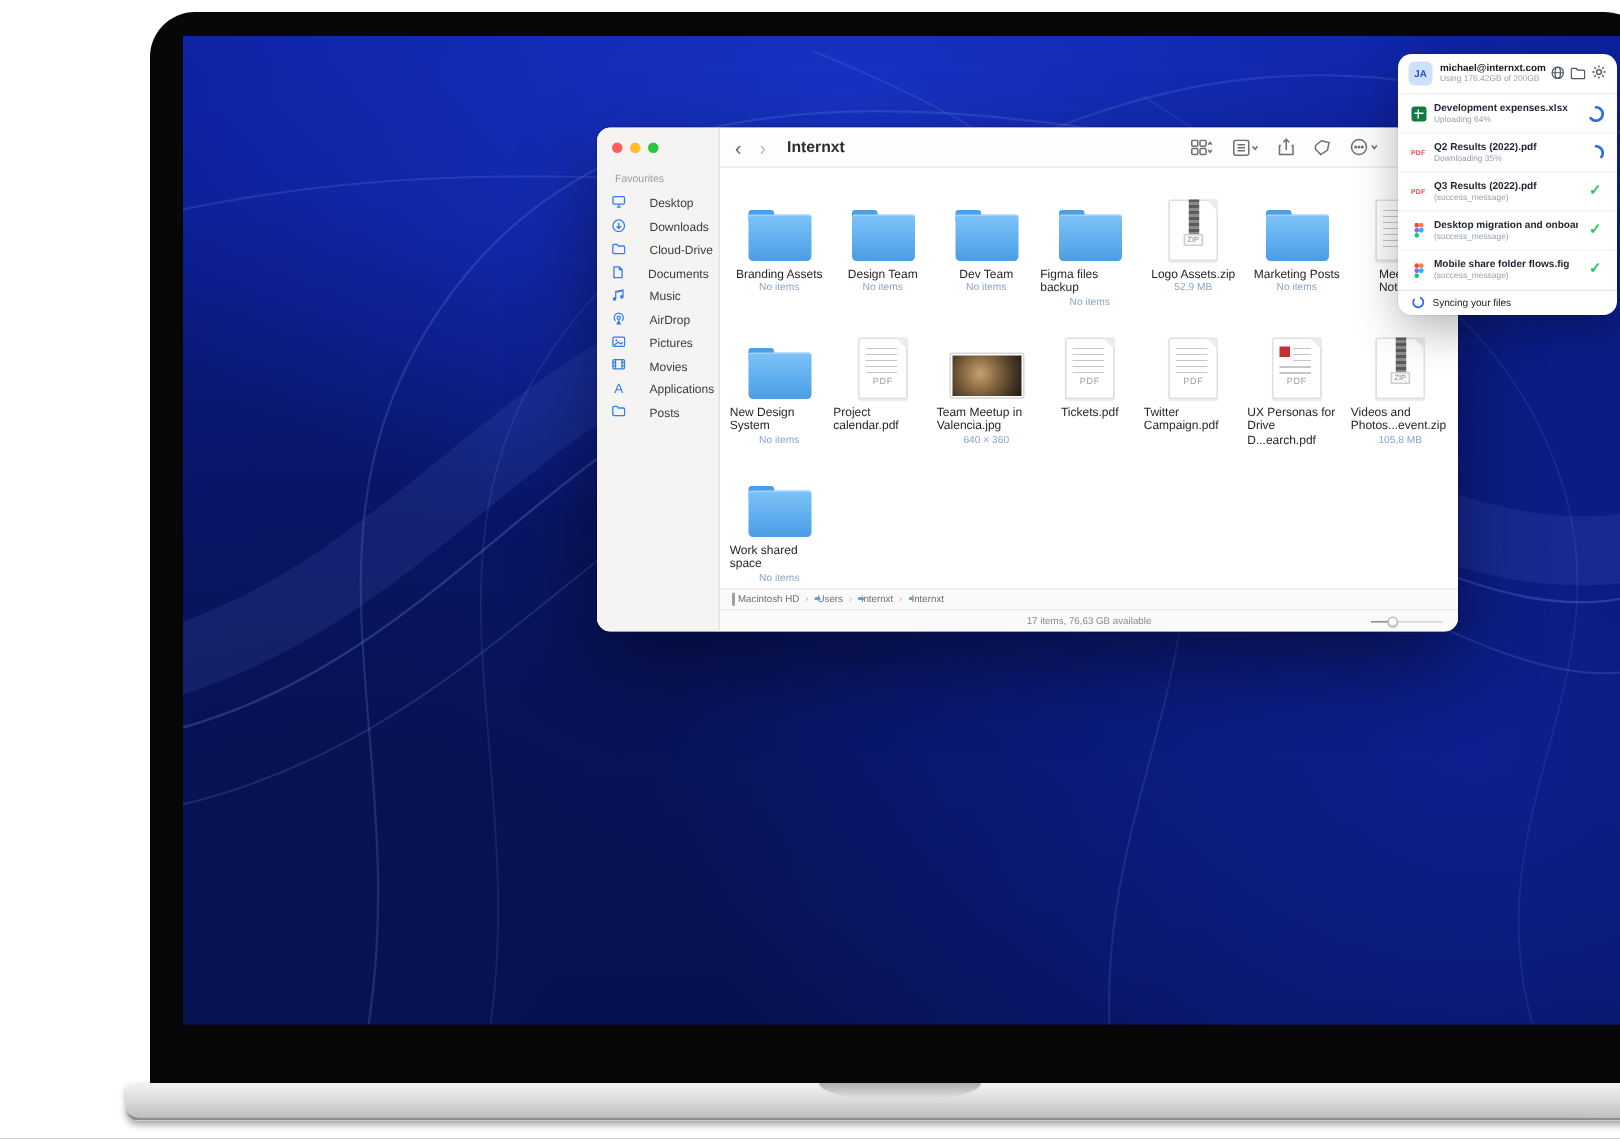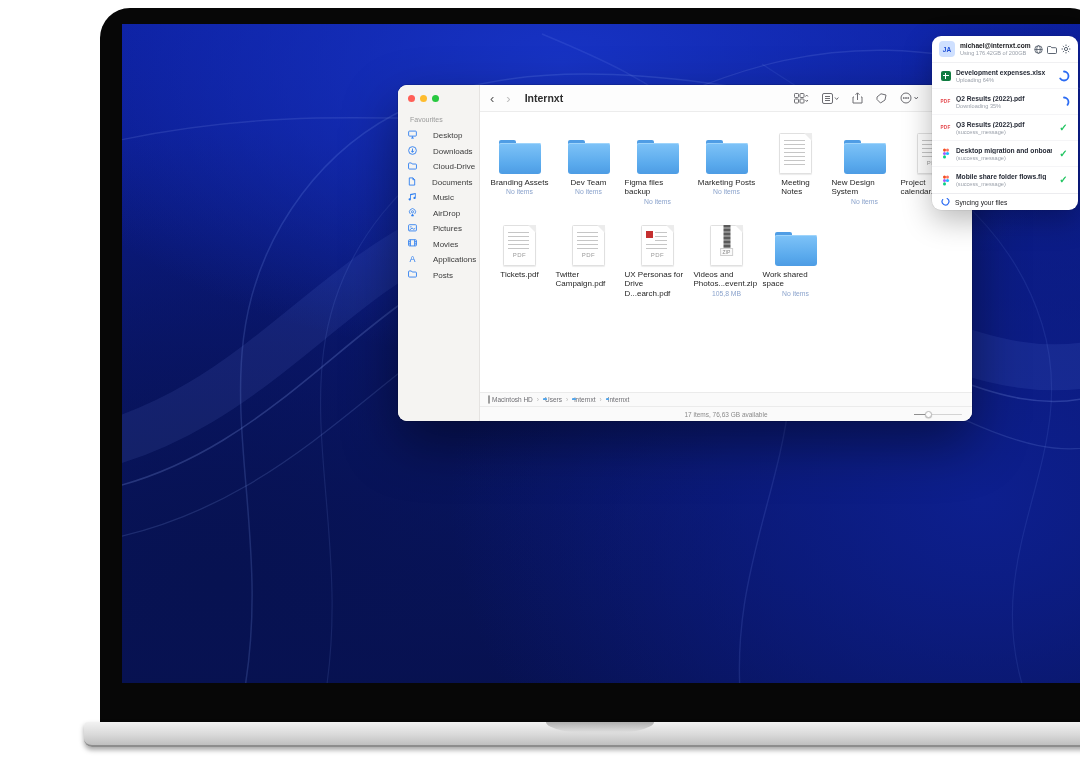--- a/index.html
+++ b/index.html
@@ -300,32 +300,53 @@
               <div class="flabel">Branding Assets</div>
               <div class="finfo">No items</div>
             </div>
             <div class="cell">
               <div class="icon-box">
                 <div class="fi-folder">
                   <div class="tab"></div>
                   <div class="body"></div>
                 </div>
               </div>
+              <div class="flabel">Design Team</div>
+              <div class="finfo">No items</div>
+            </div>
+            <div class="cell">
+              <div class="icon-box">
+                <div class="fi-folder">
+                  <div class="tab"></div>
+                  <div class="body"></div>
+                </div>
+              </div>
               <div class="flabel">Dev Team</div>
               <div class="finfo">No items</div>
             </div>
             <div class="cell">
               <div class="icon-box">
                 <div class="fi-folder">
                   <div class="tab"></div>
                   <div class="body"></div>
                 </div>
               </div>
               <div class="flabel">Figma files backup</div>
               <div class="finfo">No items</div>
+            </div>
+            <div class="cell">
+              <div class="icon-box">
+                <div class="fi-page fi-zip">
+                  <div class="fold"></div>
+                  <div class="zipper"></div>
+                  <div class="zlbl">ZIP</div>
+                </div>
+              </div>
+              <div class="flabel">Logo Assets.zip</div>
+              <div class="finfo">52,9 MB</div>
             </div>
             <div class="cell">
               <div class="icon-box">
                 <div class="fi-folder">
                   <div class="tab"></div>
                   <div class="body"></div>
                 </div>
               </div>
               <div class="flabel">Marketing Posts</div>
               <div class="finfo">No items</div>
@@ -352,20 +373,29 @@
             </div>
             <div class="cell">
               <div class="icon-box">
                 <div class="fi-page">
                   <div class="fold"></div>
                   <div class="lines"></div>
                   <div class="plbl">PDF</div>
                 </div>
               </div>
               <div class="flabel">Project calendar.pdf</div>
+            </div>
+            <div class="cell">
+              <div class="icon-box">
+                <div class="fi-photo">
+                  <div class="img"></div>
+                </div>
+              </div>
+              <div class="flabel">Team Meetup in Valencia.jpg</div>
+              <div class="finfo">640 × 360</div>
             </div>
             <div class="cell">
               <div class="icon-box">
                 <div class="fi-page">
                   <div class="fold"></div>
                   <div class="lines"></div>
                   <div class="plbl">PDF</div>
                 </div>
               </div>
               <div class="flabel">Tickets.pdf</div>

